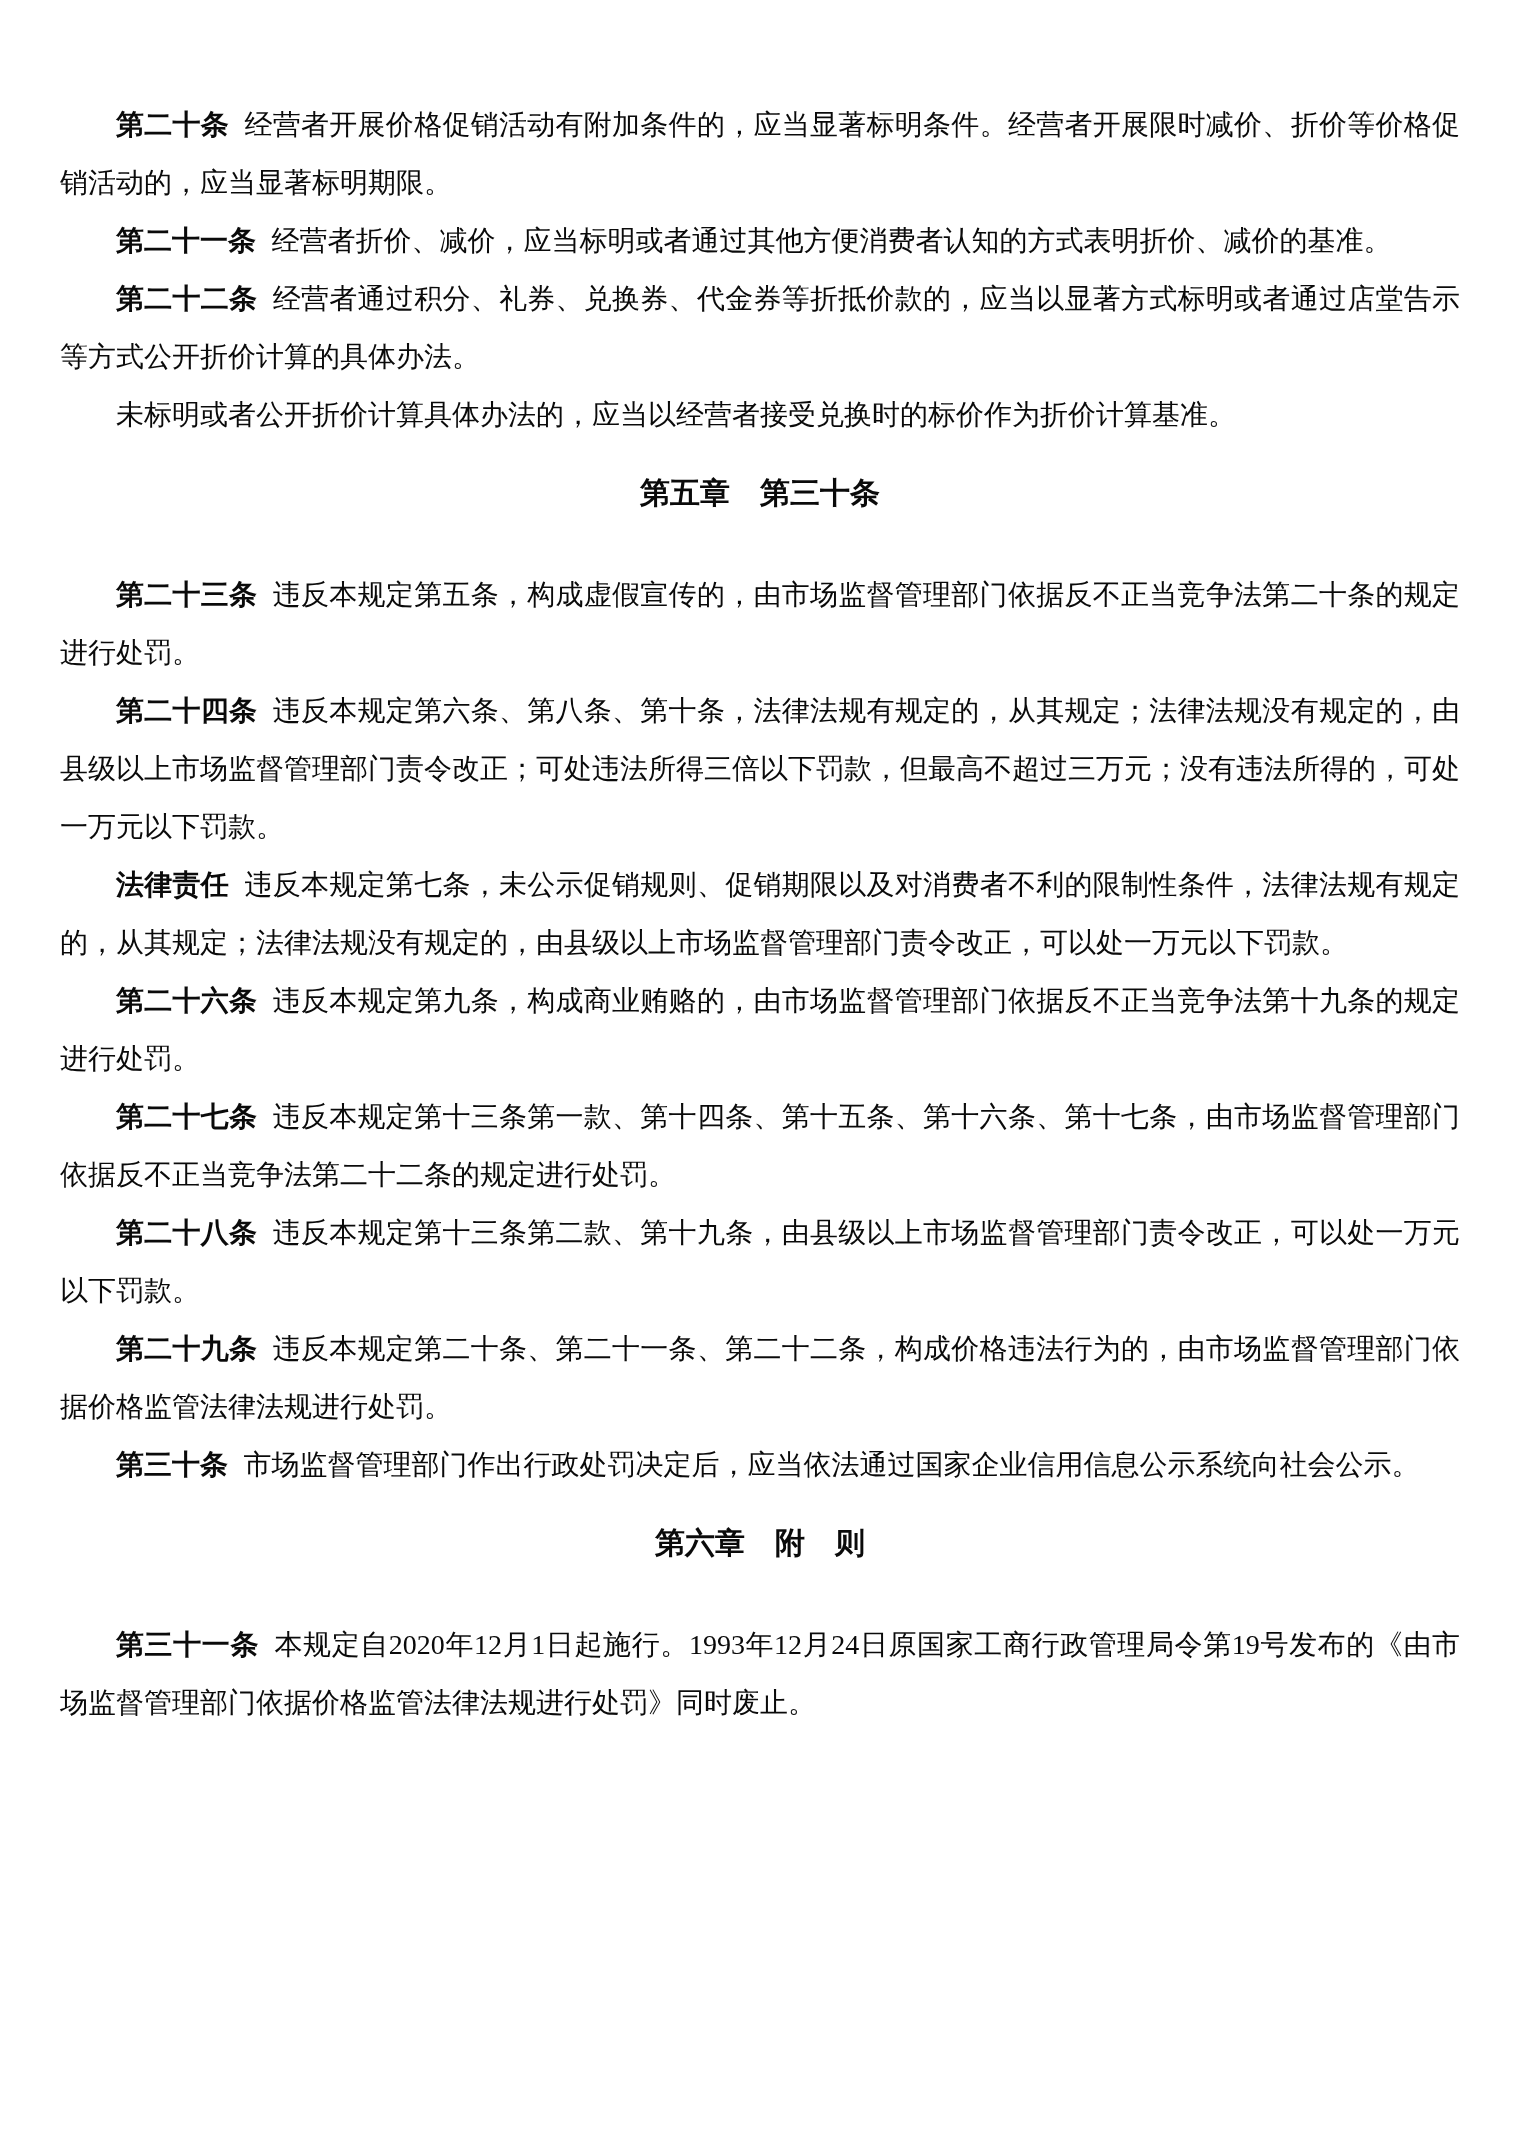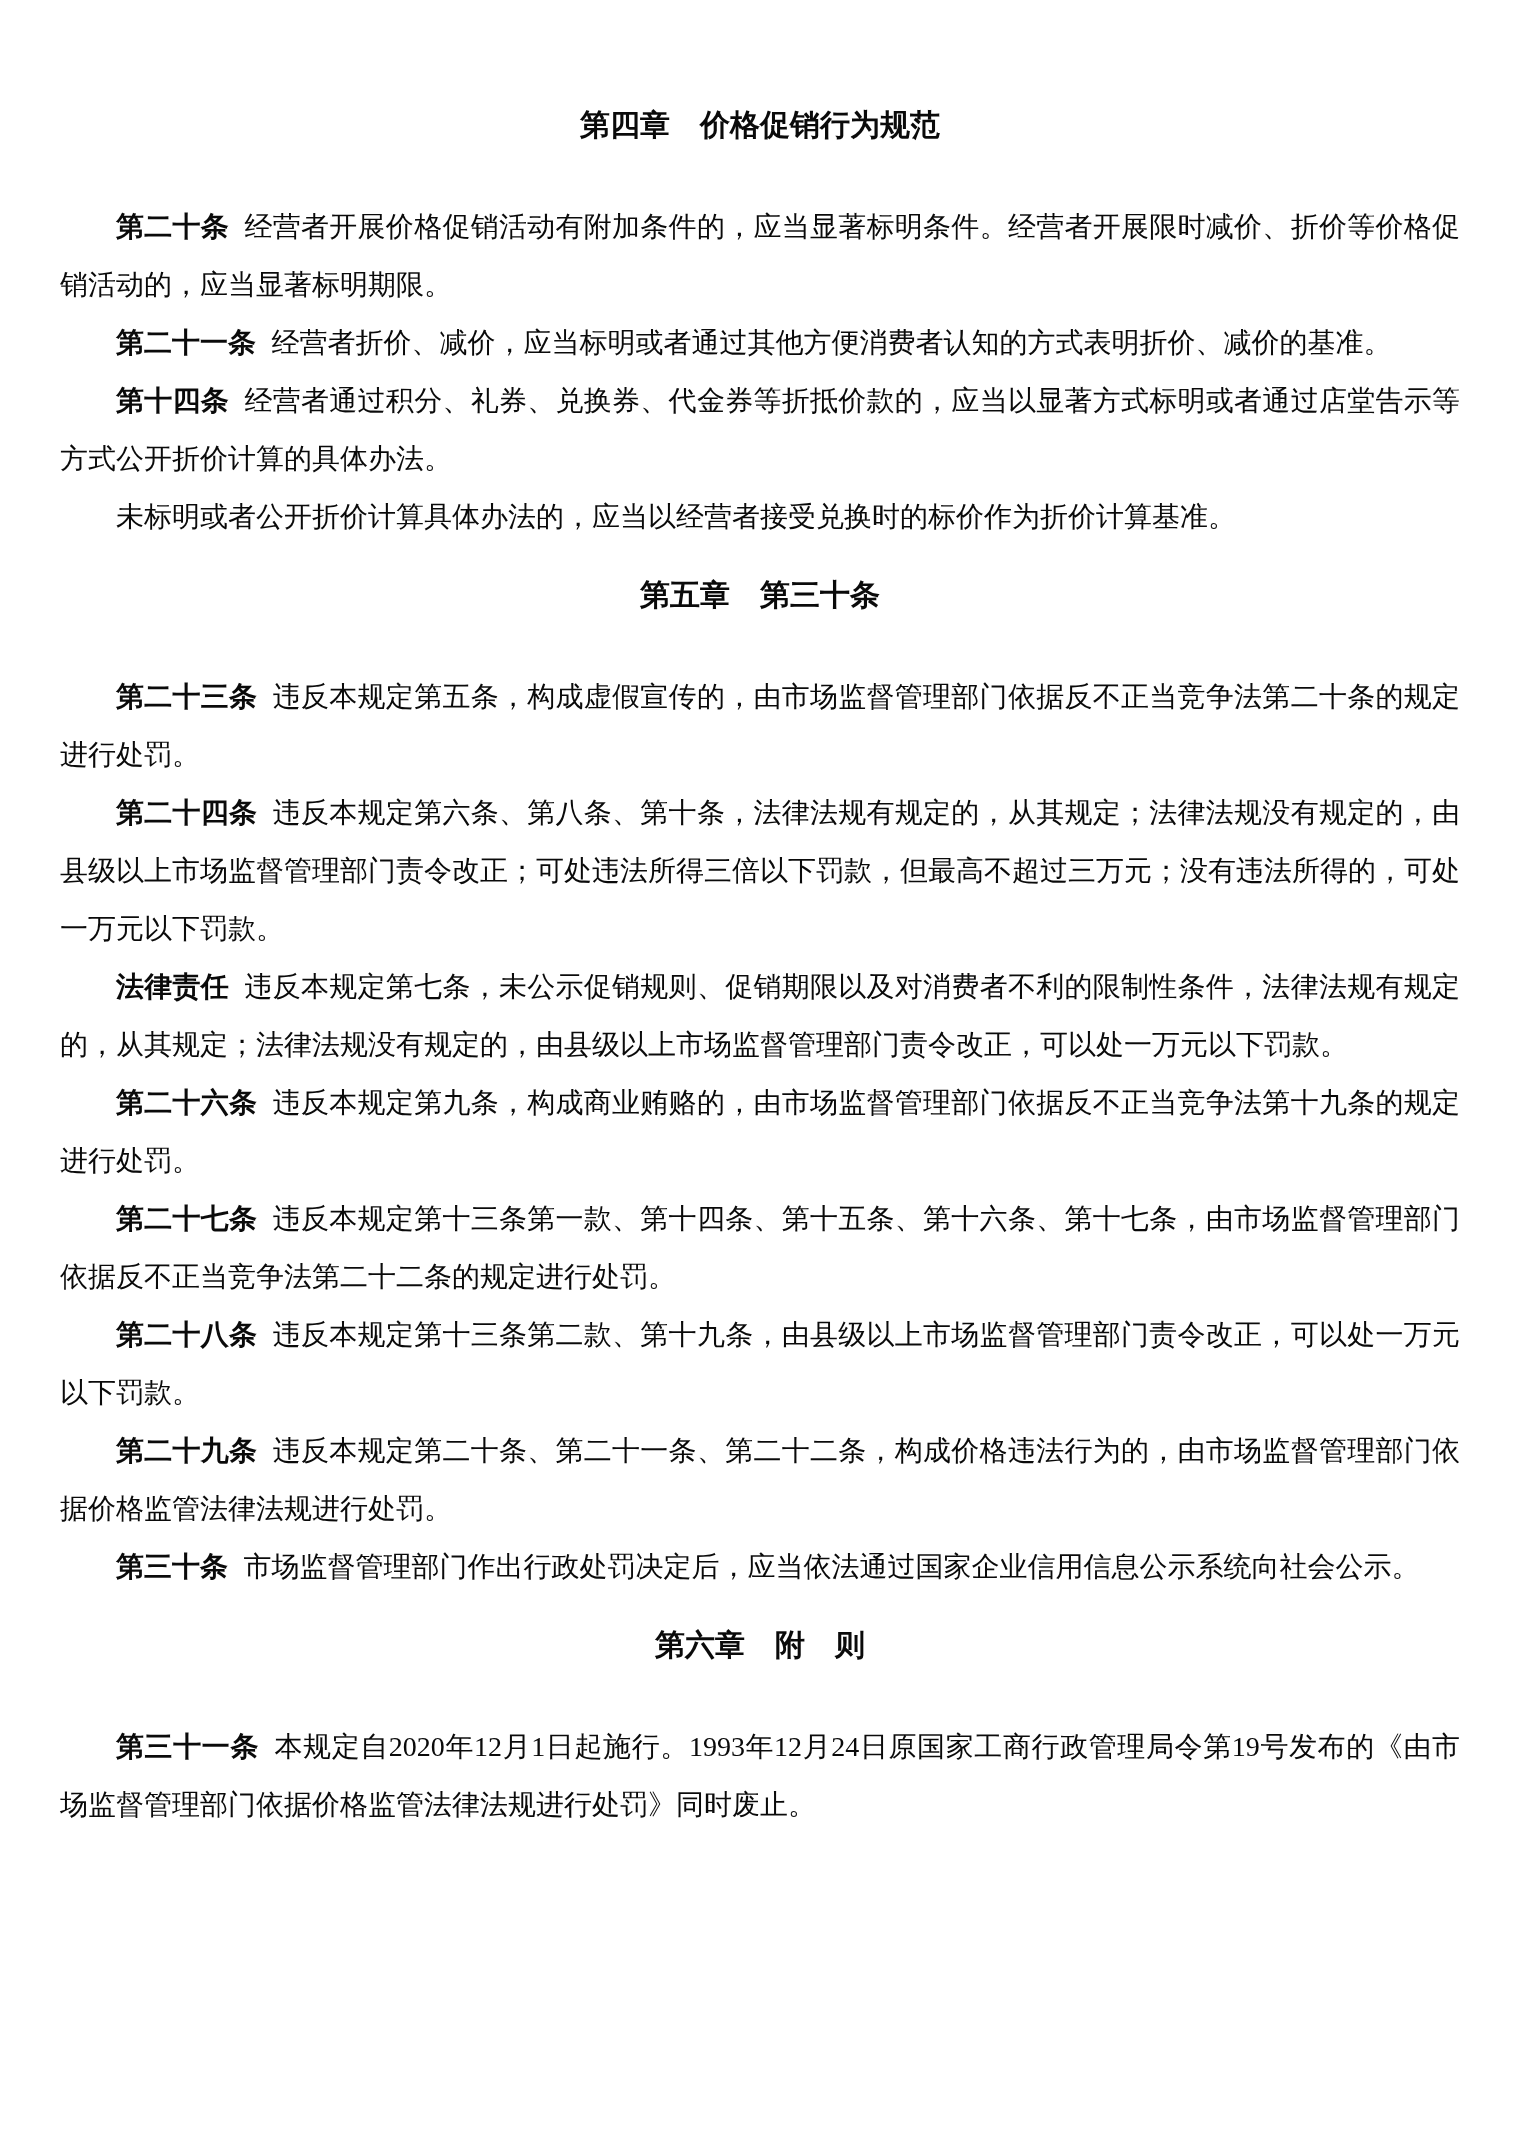--- a/index.html
+++ b/index.html
@@ -46,24 +46,23 @@
   }
   .article-text {
     font-weight: 400;
   }
 </style>
 </head>
 <body>
 
 <main class="page">
   <div>
-      <h2 class="chapter-heading">第四章　价格促销行为规范</h2>
       <p class="article-paragraph"><b class="article-number">第二十条</b><span class="article-text">经营者开展价格促销活动有附加条件的，应当显著标明条件。经营者开展限时减价、折价等价格促销活动的，应当显著标明期限。</span></p>
       <p class="article-paragraph"><b class="article-number">第二十一条</b><span class="article-text">经营者折价、减价，应当标明或者通过其他方便消费者认知的方式表明折价、减价的基准。</span></p>
-      <p class="article-paragraph"><b class="article-number">第十四条</b><span class="article-text">经营者通过积分、礼券、兑换券、代金券等折抵价款的，应当以显著方式标明或者通过店堂告示等方式公开折价计算的具体办法。</span></p>
+      <p class="article-paragraph"><b class="article-number">第二十二条</b><span class="article-text">经营者通过积分、礼券、兑换券、代金券等折抵价款的，应当以显著方式标明或者通过店堂告示等方式公开折价计算的具体办法。</span></p>
       <p class="article-paragraph"><span class="article-text">未标明或者公开折价计算具体办法的，应当以经营者接受兑换时的标价作为折价计算基准。</span></p>
       <h2 class="chapter-heading">第五章　第三十条</h2>
       <p class="article-paragraph"><b class="article-number">第二十三条</b><span class="article-text">违反本规定第五条，构成虚假宣传的，由市场监督管理部门依据反不正当竞争法第二十条的规定进行处罚。</span></p>
       <p class="article-paragraph"><b class="article-number">第二十四条</b><span class="article-text">违反本规定第六条、第八条、第十条，法律法规有规定的，从其规定；法律法规没有规定的，由县级以上市场监督管理部门责令改正；可处违法所得三倍以下罚款，但最高不超过三万元；没有违法所得的，可处一万元以下罚款。</span></p>
       <p class="article-paragraph"><b class="article-number">法律责任</b><span class="article-text">违反本规定第七条，未公示促销规则、促销期限以及对消费者不利的限制性条件，法律法规有规定的，从其规定；法律法规没有规定的，由县级以上市场监督管理部门责令改正，可以处一万元以下罚款。</span></p>
       <p class="article-paragraph"><b class="article-number">第二十六条</b><span class="article-text">违反本规定第九条，构成商业贿赂的，由市场监督管理部门依据反不正当竞争法第十九条的规定进行处罚。</span></p>
       <p class="article-paragraph"><b class="article-number">第二十七条</b><span class="article-text">违反本规定第十三条第一款、第十四条、第十五条、第十六条、第十七条，由市场监督管理部门依据反不正当竞争法第二十二条的规定进行处罚。</span></p>
       <p class="article-paragraph"><b class="article-number">第二十八条</b><span class="article-text">违反本规定第十三条第二款、第十九条，由县级以上市场监督管理部门责令改正，可以处一万元以下罚款。</span></p>
       <p class="article-paragraph"><b class="article-number">第二十九条</b><span class="article-text">违反本规定第二十条、第二十一条、第二十二条，构成价格违法行为的，由市场监督管理部门依据价格监管法律法规进行处罚。</span></p>
       <p class="article-paragraph"><b class="article-number">第三十条</b><span class="article-text">市场监督管理部门作出行政处罚决定后，应当依法通过国家企业信用信息公示系统向社会公示。</span></p>

